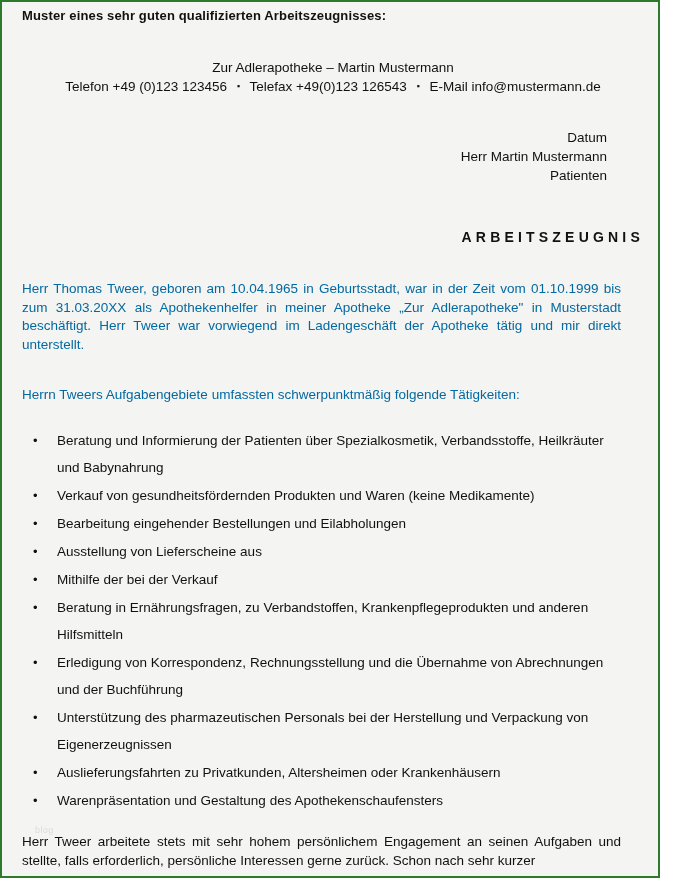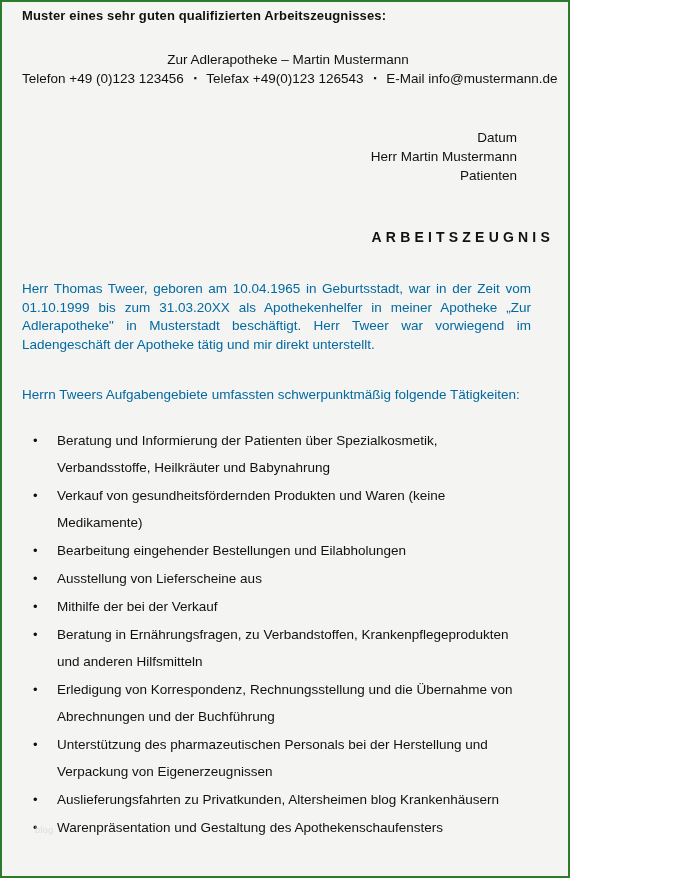--- a/index.html
+++ b/index.html
@@ -10,21 +10,21 @@
     background: #ffffff;
   }
   body {
     width: 674px;
     height: 878px;
     overflow: hidden;
     font-family: "Liberation Sans", sans-serif;
   }
   .page {
     position: relative;
-    width: 570px;
+    width: 660px;
     height: 878px;
     background: #f4f4f2;
     border: 2px solid #2d7a2d;
     overflow: hidden;
   }
   .inner {
     position: relative;
     padding: 0 14px 0 20px;
     height: 100%;
   }
@@ -36,36 +36,36 @@
     color: #111111;
     letter-spacing: 0.15px;
     padding-top: 6px;
     margin: 0;
     white-space: nowrap;
   }
 
   
   .letterhead {
     text-align: center;
-    margin-top: 27px;
+    margin-top: 35px;
     font-size: 13.5px;
     color: #111111;
     line-height: 19px;
   }
   .letterhead .lh-line { white-space: nowrap; }
   .sep {
     display: inline-block;
     padding: 0 6px;
     font-size: 9px;
     vertical-align: 2px;
   }
 
   
   .datum-block {
-    margin-top: 40px;
+    margin-top: 32px;
     margin-right: 37px;
     text-align: right;
     font-size: 13.5px;
     color: #111111;
     line-height: 19px;
   }
 
   
   .heading {
     text-align: right;
@@ -167,21 +167,22 @@
 
     <ul class="bullets" id="task-list">
         <li><span class="bullet-dot">•</span><span>Beratung und Informierung der Patienten über Spezialkosmetik, Verbandsstoffe, Heilkräuter und Babynahrung</span></li>
         <li><span class="bullet-dot">•</span><span>Verkauf von gesundheitsfördernden Produkten und Waren (keine Medikamente)</span></li>
         <li><span class="bullet-dot">•</span><span>Bearbeitung eingehender Bestellungen und Eilabholungen</span></li>
         <li><span class="bullet-dot">•</span><span>Ausstellung von Lieferscheine aus</span></li>
         <li><span class="bullet-dot">•</span><span>Mithilfe der bei der Verkauf</span></li>
         <li><span class="bullet-dot">•</span><span>Beratung in Ernährungsfragen, zu Verbandstoffen, Krankenpflegeprodukten und anderen Hilfsmitteln</span></li>
         <li><span class="bullet-dot">•</span><span>Erledigung von Korrespondenz, Rechnungsstellung und die Übernahme von Abrechnungen und der Buchführung</span></li>
         <li><span class="bullet-dot">•</span><span>Unterstützung des pharmazeutischen Personals bei der Herstellung und Verpackung von Eigenerzeugnissen</span></li>
-        <li><span class="bullet-dot">•</span><span>Auslieferungsfahrten zu Privatkunden, Altersheimen blog Krankenhäusern</span></li>
+        <li><span class="bullet-dot">•</span><span>Auslieferungsfahrten zu Privatkunden, Altersheimen oder Krankenhäusern</span></li>
         <li><span class="bullet-dot">•</span><span>Warenpräsentation und Gestaltung des Apothekenschaufensters</span></li>
       </ul>
 
+    <p class="para-closing">Herr Tweer arbeitete stets mit sehr hohem persönlichem Engagement an seinen Aufgaben und stellte, falls erforderlich, persönliche Interessen gerne zurück. Schon nach sehr kurzer</p>
 
   </div>
 
   <div class="watermark">blog</div>
 </div>
 
 </body></html>

